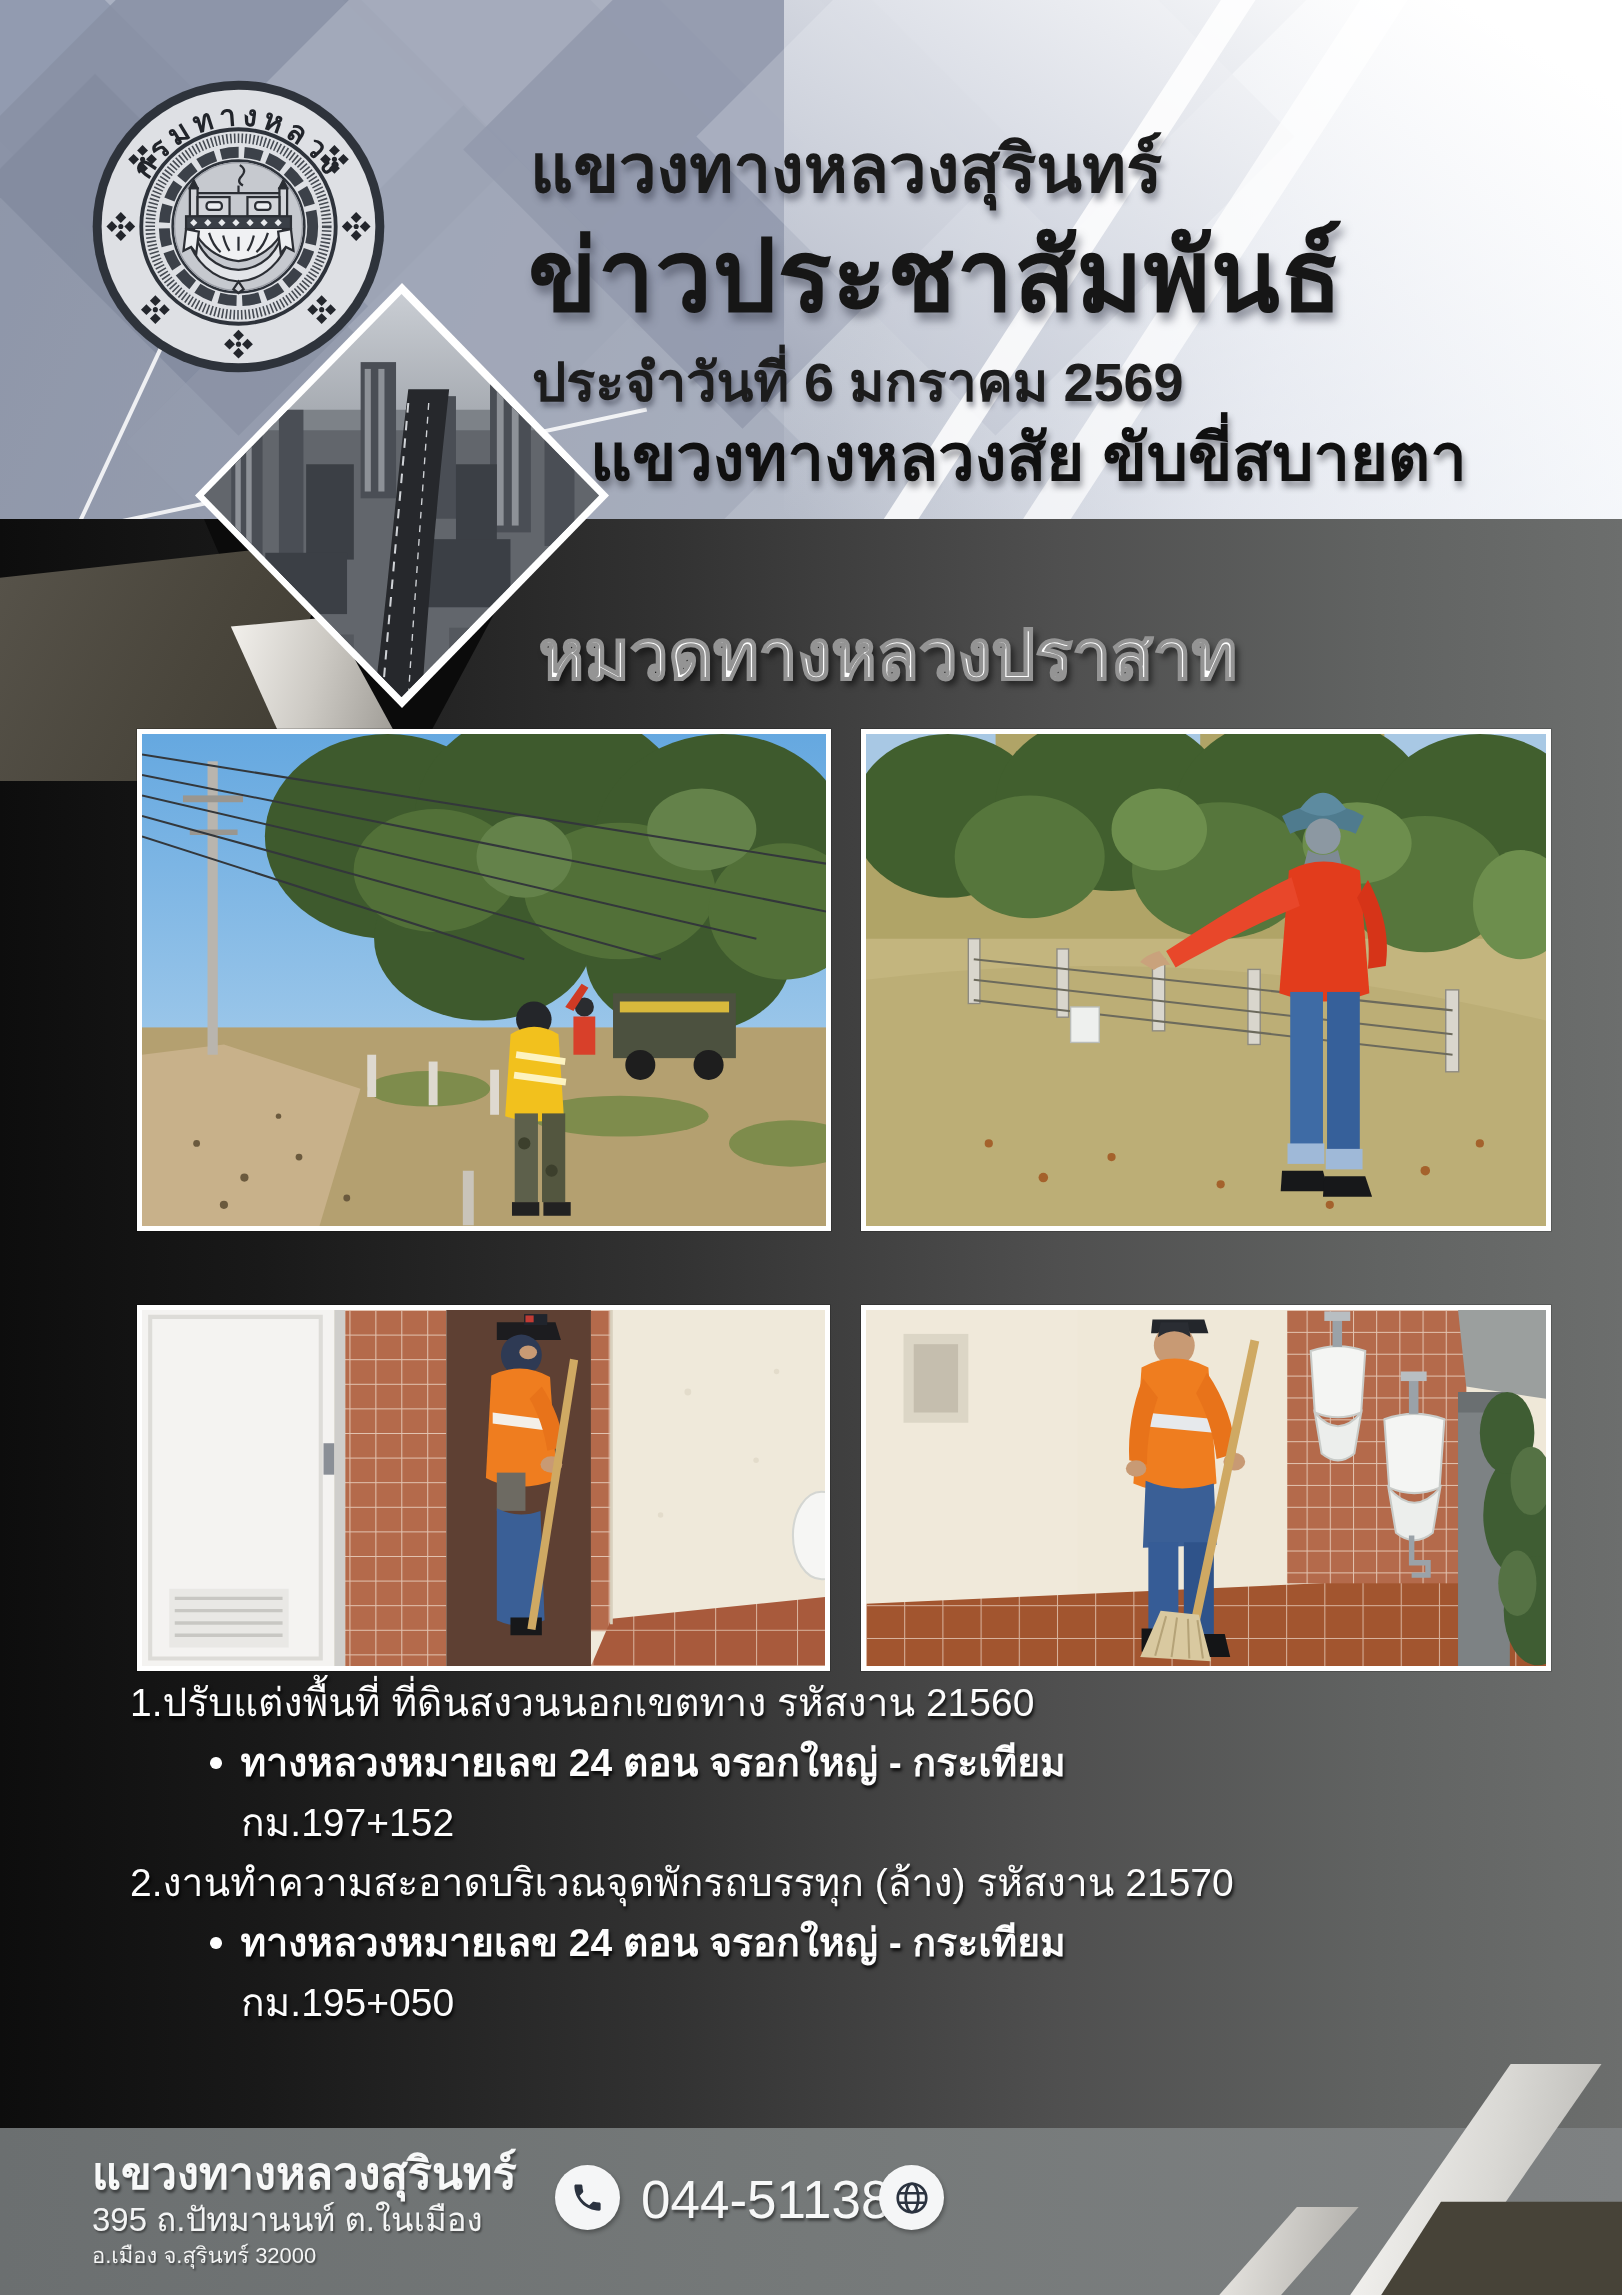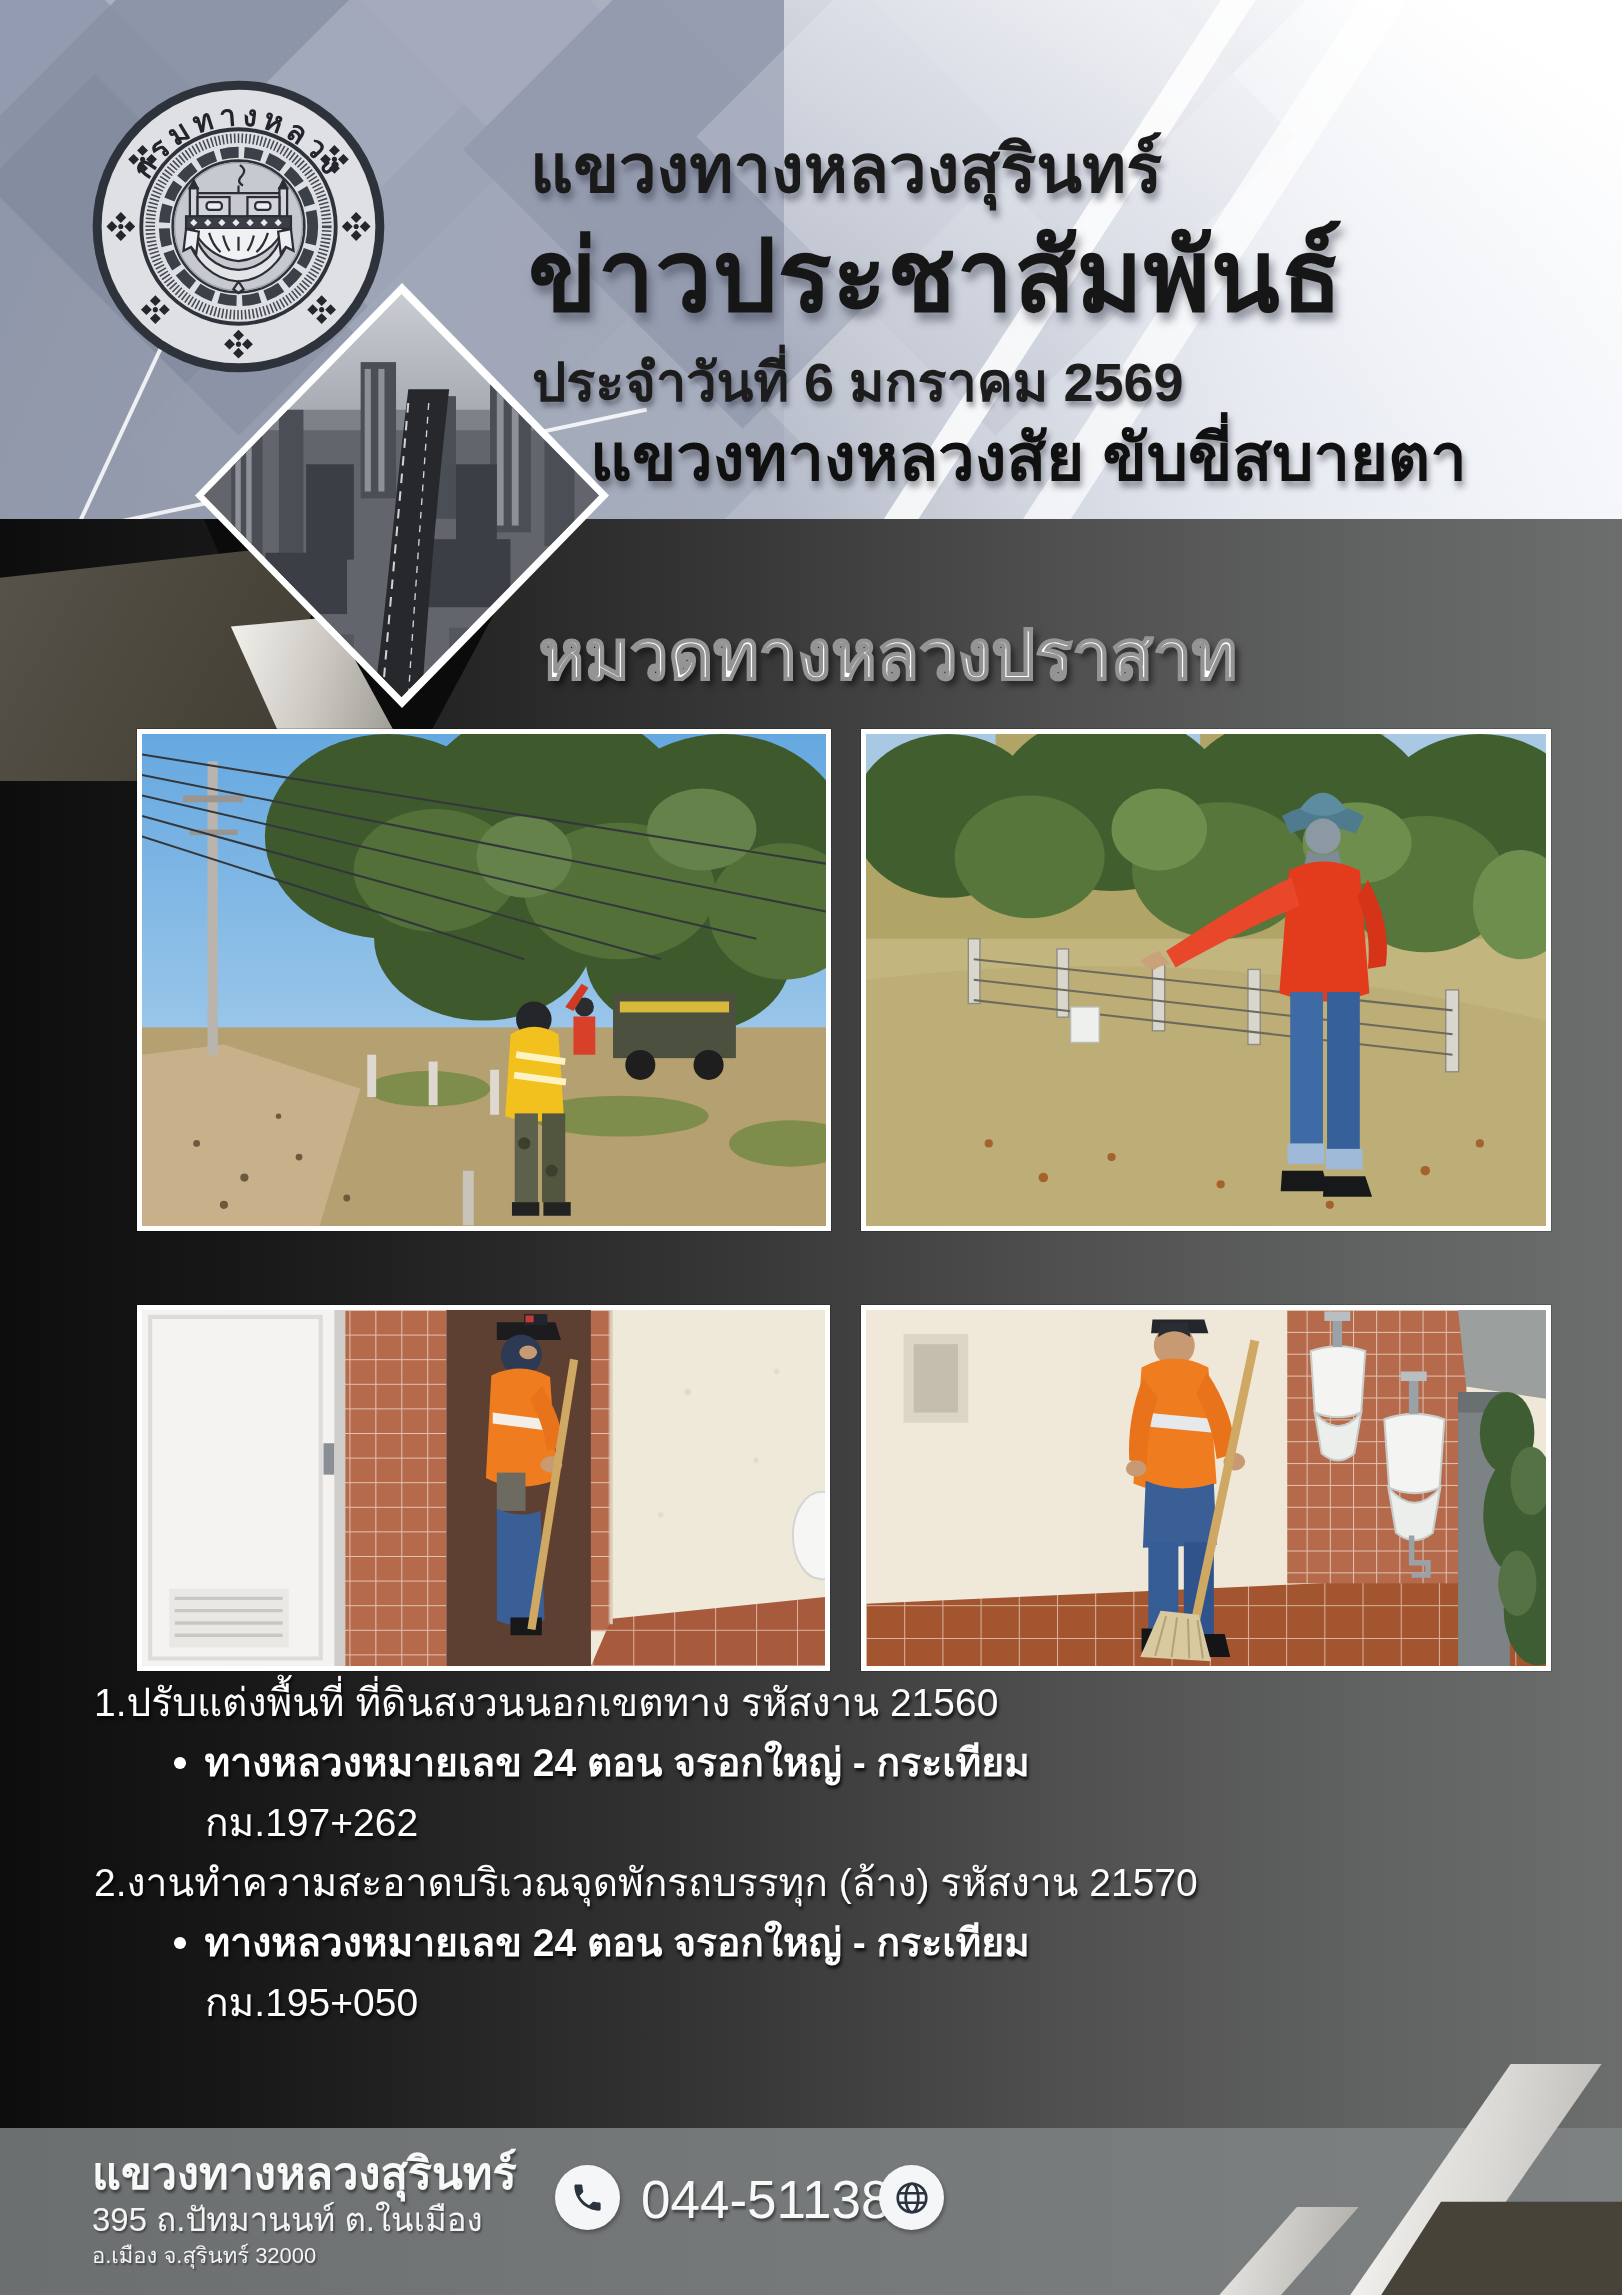--- a/index.html
+++ b/index.html
@@ -65,21 +65,21 @@
   .photo{position:absolute;border:5.5px solid #fff;background:#777;box-shadow:0 0 0 0.7px rgba(0,0,0,.25);}
   .photo svg{display:block;width:100%;height:100%;}
   .ph1{left:97px;top:718px;width:694px;height:502px;}
   .ph2{left:821px;top:718px;width:690px;height:502px;}
   .ph3{left:97px;top:1294px;width:693px;height:366px;}
   .ph4{left:821px;top:1294px;width:690px;height:366px;}
 
   
   .work{left:94px;top:1673px;width:1159px;color:#fdfdfd;font-size:39px;
     text-shadow:1.4px 2.7px 3.4px rgba(0,0,0,.85);}
-  .work .row{position:relative;height:60px;line-height:60px;white-space:nowrap;}
+  .work .row{position:relative;height:60px;line-height:60px;white-space:nowrap;margin-left:36px;}
   .work .indent{padding-left:80px;font-weight:bold;}
   .work .indent2{padding-left:80px;}
   .dot{display:inline-block;width:11.6px;height:11.6px;border-radius:50%;background:#fff;
     vertical-align:middle;margin-right:19px;margin-bottom:5.5px;}
 
   
   .footer-band{left:0;top:2128px;width:1623px;height:168px;
     background:linear-gradient(to right,#6b6f70 0%,#757979 50%,#7e8182 100%);}
   .f-org{left:92px;top:2137px;font-size:45px;font-weight:bold;color:#f7f8f8;white-space:nowrap;
     text-shadow:1.4px 2.7px 2.7px rgba(0,0,0,.45);}
@@ -500,21 +500,21 @@
         <g stroke="#b5a378" stroke-width="3">
             <path d="M440 448 L424 506 M456 450 L448 508 M472 452 L474 510 M486 454 L494 510"></path>
           </g>
       </g>
     </svg>
   </figure>
 
   <div class="abs work">
     <div class="row">1.ปรับแต่งพื้นที่ ที่ดินสงวนนอกเขตทาง รหัสงาน 21560</div>
     <div class="row indent"><span class="dot"></span><span>ทางหลวงหมายเลข 24 ตอน จรอกใหญ่ - กระเทียม</span></div>
-    <div class="row indent2" style="padding-left:111px;">กม.197+262</div>
+    <div class="row indent2" style="padding-left:111px;">กม.197+152</div>
     <div class="row">2.งานทำความสะอาดบริเวณจุดพักรถบรรทุก (ล้าง) รหัสงาน 21570</div>
     <div class="row indent"><span class="dot"></span><span>ทางหลวงหมายเลข 24 ตอน จรอกใหญ่ - กระเทียม</span></div>
     <div class="row indent2" style="padding-left:111px;">กม.195+050</div>
   </div>
 
   <div class="abs footer-band"></div>
   <div class="abs stripe-br1"></div>
   <div class="abs stripe-br2"></div>
   <div class="abs olive-br"></div>
 

